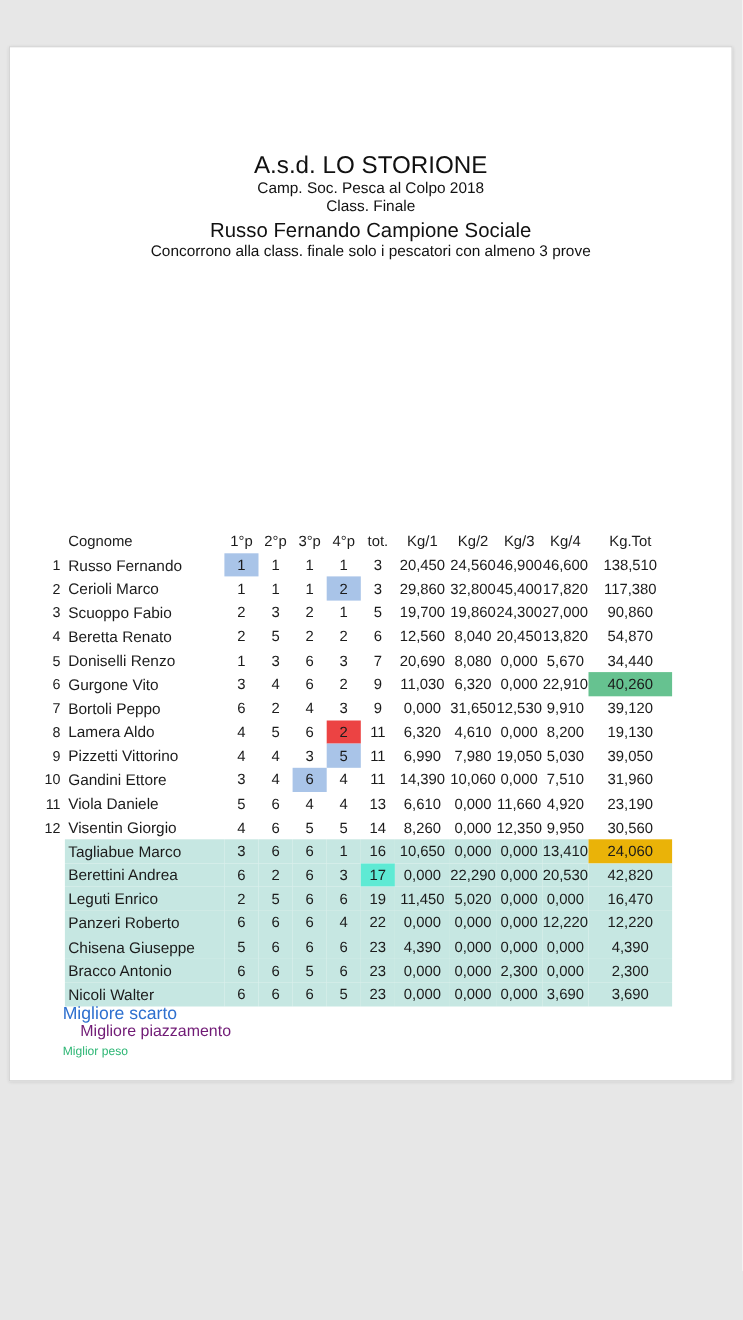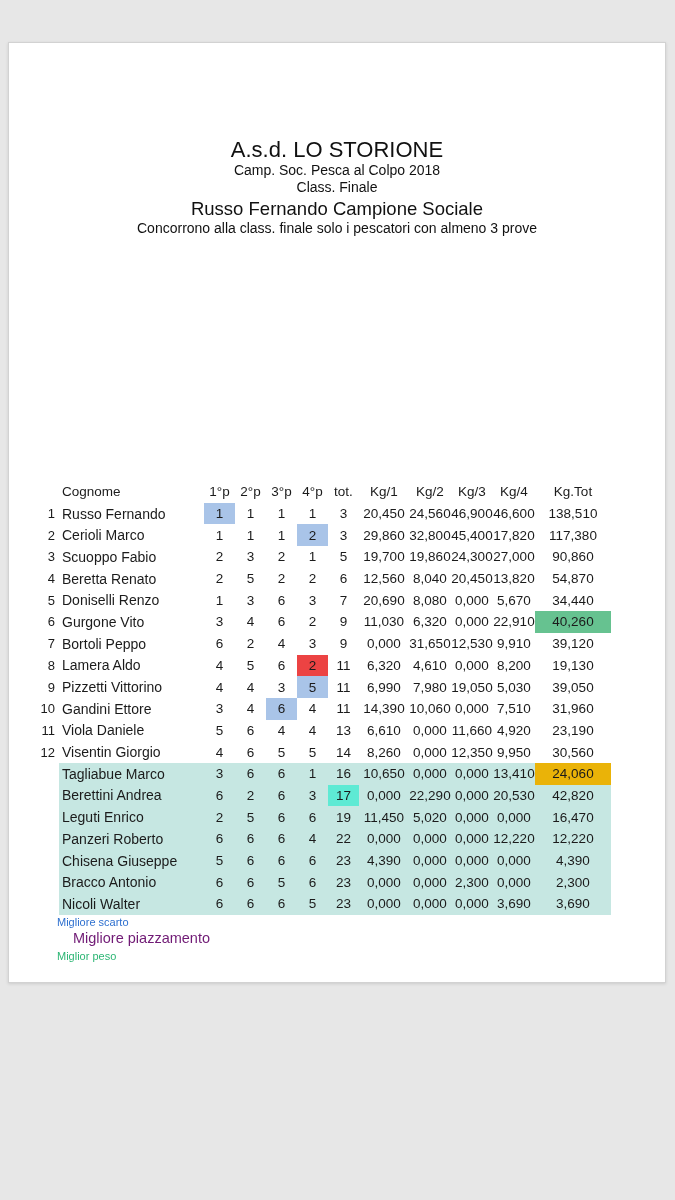--- a/index.html
+++ b/index.html
@@ -59,21 +59,21 @@
     padding-left:3px;
     box-sizing:border-box;
     font-size:14px;
   }
   .thead .c{font-size:13.5px;}
 
   .legend{
     position:absolute;
     left:48px;top:872px;
   }
-  .lg0{font-size:11px;line-height:14px;}
+  .lg0{font-size:16px;line-height:14px;}
   .lg1{font-size:14.5px;line-height:18px;padding-left:16px;}
   .lg2{font-size:11px;line-height:14px;margin-top:2px;}
 </style>
 </head>
 <body>
 
 <div class="page">
 
   <div class="doc-header">
     <div class="title">A.s.d. LO STORIONE</div>

